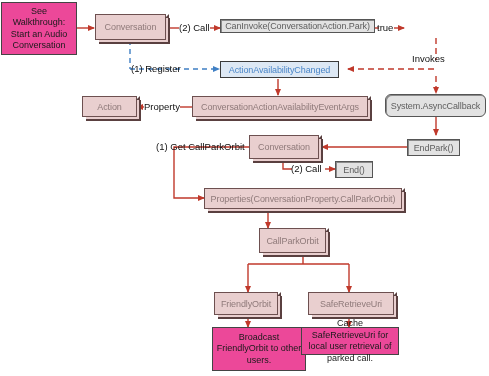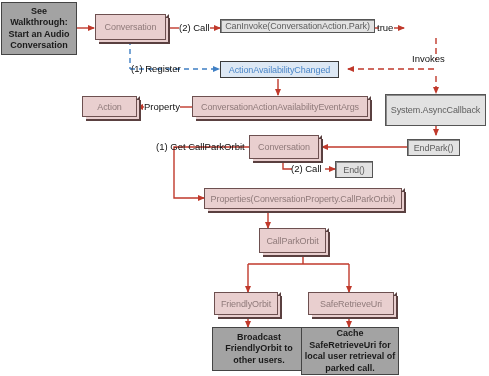--- a/index.html
+++ b/index.html
@@ -48,29 +48,28 @@
     background:#dde8f4;
     border:1px solid #3a3a3a;
     color:#4a86c8;
     display:flex;align-items:center;justify-content:center;
     text-align:center;
     font-size:9px;
     letter-spacing:-0.1px;
   }
   
   .note{
-    background:#a3a3a3;
+    background:#ec4899;
     border:1px solid #444444;
     color:#1a1a1a;
     display:flex;align-items:center;justify-content:center;
     text-align:center;
     font-size:9px;
     line-height:11.5px;
     padding:1px 2px;
-    font-weight:bold;
   }
   
   .elabel{
     position:absolute;
     font-size:9.5px;
     color:#111111;
     white-space:nowrap;
     background:transparent;
   }
 </style>
@@ -138,21 +137,21 @@
 
   <div class="node note" style="left:1px;top:2px;width:76px;height:53px;">See Walkthrough: Start an Audio Conversation</div>
 
   <div class="node pink" style="left:95px;top:14px;width:71px;height:26px;">Conversation</div>
 
   <div class="node gray" style="left:220px;top:19px;width:155px;height:14px;">CanInvoke(ConversationAction.Park)</div>
 
 
   <div class="node blue" style="left:220px;top:61px;width:119px;height:17px;">ActionAvailabilityChanged</div>
 
-  <div class="node gray" style="left:385px;top:94px;width:101px;height:32px;">System.AsyncCallback</div>
+  <div class="node gray" style="left:385px;top:94px;width:101px;height:23px;border-radius:6px;">System.AsyncCallback</div>
 
   <div class="node pink" style="left:82px;top:96px;width:55px;height:21px;">Action</div>
 
   <div class="node pink" style="left:192px;top:96px;width:176px;height:21px;">ConversationActionAvailabilityEventArgs</div>
 
   <div class="node gray" style="left:407px;top:139px;width:53px;height:17px;text-align:right;">EndPark()</div>
 
   <div class="node pink" style="left:249px;top:135px;width:70px;height:24px;">Conversation</div>
 
   <div class="node gray" style="left:335px;top:161px;width:38px;height:17px;">End()</div>
@@ -160,21 +159,21 @@
   <div class="node pink" style="left:204px;top:188px;width:198px;height:21px;">Properties(ConversationProperty.CallParkOrbit)</div>
 
   <div class="node pink" style="left:259px;top:228px;width:67px;height:25px;">CallParkOrbit</div>
 
   <div class="node pink" style="left:214px;top:292px;width:64px;height:23px;">FriendlyOrbit</div>
 
   <div class="node pink" style="left:308px;top:292px;width:86px;height:23px;">SafeRetrieveUri</div>
 
   <div class="node note" style="left:212px;top:327px;width:94px;height:44px;">Broadcast FriendlyOrbit to other users.</div>
 
-  <div class="node note" style="left:301px;top:327px;width:98px;height:48px;">Cache SafeRetrieveUri for local user retrieval of parked call.</div>
+  <div class="node note" style="left:301px;top:327px;width:98px;height:28px;">Cache SafeRetrieveUri for local user retrieval of parked call.</div>
 
   <div class="elabel" style="left:179px;top:22px;">(2) Call</div>
 
   <div class="elabel" style="left:377px;top:22px;">true</div>
 
   <div class="elabel" style="left:412px;top:53px;">Invokes</div>
 
   <div class="elabel" style="left:131px;top:63px;">(1) Register</div>
 
   <div class="elabel" style="left:144px;top:101px;">Property</div>

